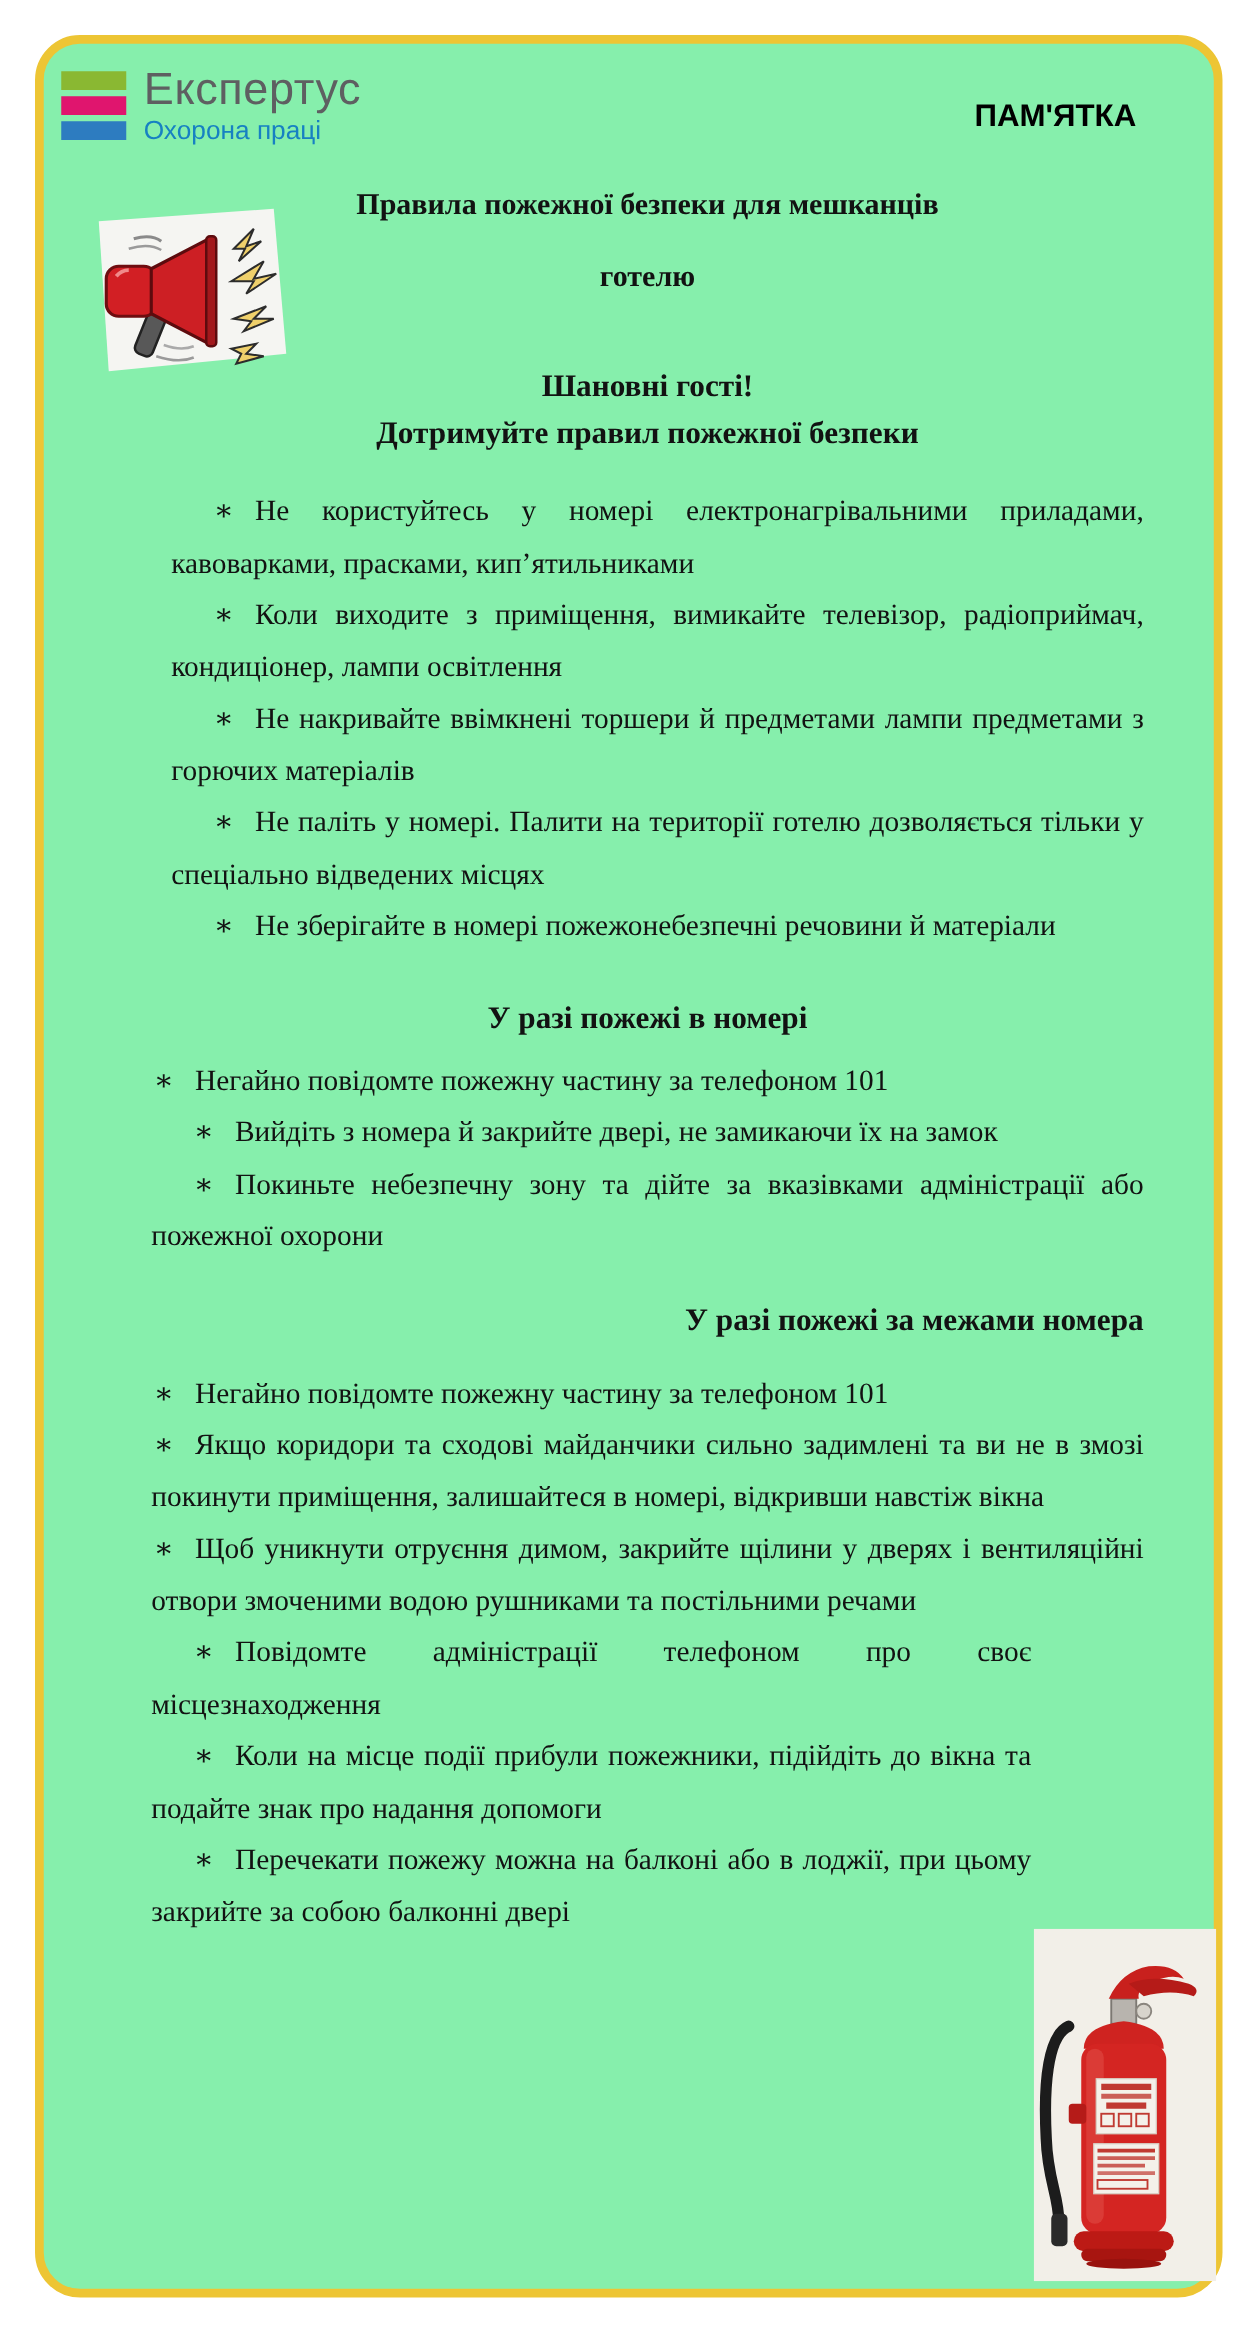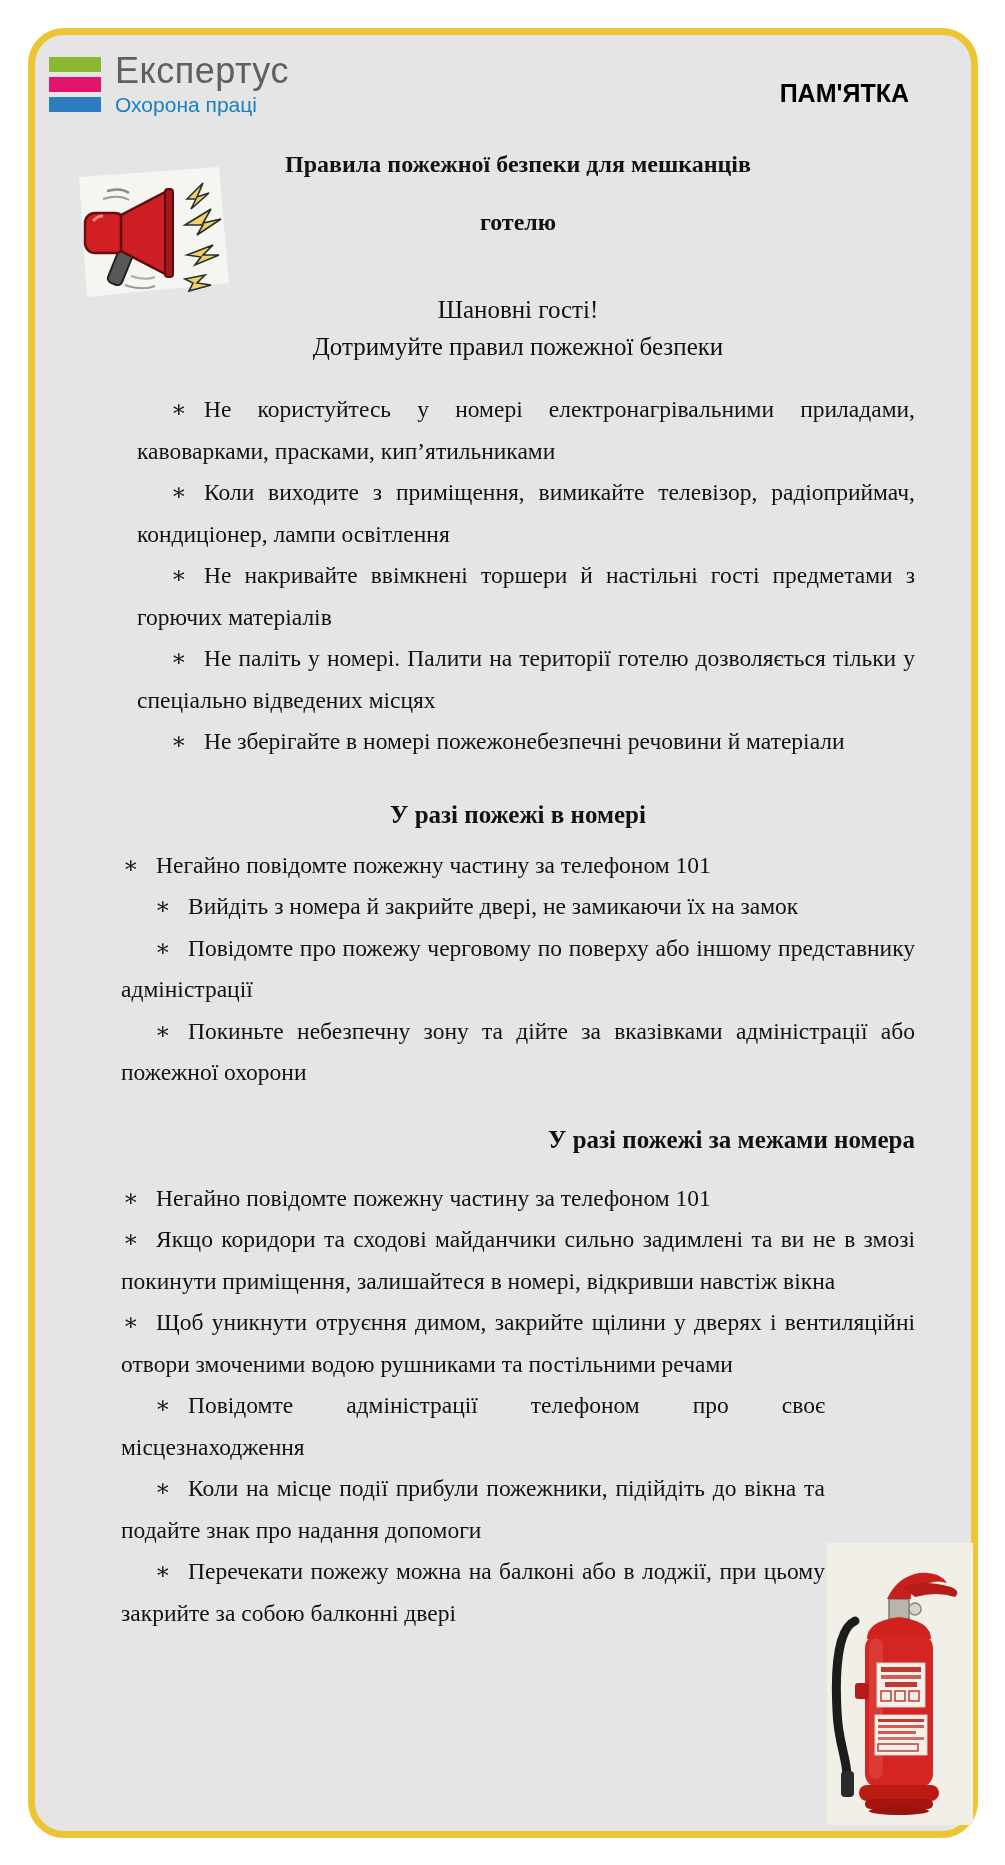--- a/index.html
+++ b/index.html
@@ -1,28 +1,28 @@
 <!DOCTYPE html>
 <html lang="uk"><head>
 <meta charset="utf-8">
 <style>
   html,body{margin:0;padding:0;background:#ffffff;}
   body{width:1005px;height:1865px;position:relative;font-family:"Liberation Serif","DejaVu Serif",serif;color:#121212;}
-  .frame{position:absolute;left:28px;top:28px;width:936px;height:1796px;border:7px solid #edc534;border-radius:36px;background:#e5e5e5;}
+  .frame{position:absolute;left:28px;top:28px;width:936px;height:1796px;border:7px solid #edc534;border-radius:36px;background:#86efac;}
   
   .logo{position:absolute;left:14px;top:16px;display:flex;align-items:flex-start;font-family:"Liberation Sans","DejaVu Sans",sans-serif;}
   .stripes{display:flex;flex-direction:column;gap:5px;margin:6px 14px 0 0;}
   .stripes .bar{width:52px;height:15px;}
   .brand-name{font-size:36px;color:#5e5f61;letter-spacing:.5px;line-height:40px;}
   .brand-sub{font-size:21px;color:#1781c2;margin-top:2px;}
   .memo{position:absolute;right:62px;top:44px;font-family:Liberation Sans, sans-serif;font-weight:bold;font-size:25px;color:#000;}
   
   .doc{position:absolute;left:86px;right:56px;top:100px;}
   .title{font-size:24px;font-weight:bold;text-align:center;line-height:58px;margin:0;}
-  .greeting{font-size:25px;font-weight:normal;text-align:center;line-height:37px;margin-top:40px;}
+  .greeting{font-size:25px;font-weight:bold;text-align:center;line-height:37px;margin-top:40px;}
   .bullets{margin-top:24px;margin-left:16px;}
   p.bullet{font-size:23.5px;line-height:41.5px;text-align:justify;margin:0;text-indent:34px;}
   p.bullet .mark{margin-right:17px;}
   p.bullet.flush{text-indent:2px;}
   p.bullet.pr{padding-right:90px;}
   h2.sec{font-size:25px;font-weight:bold;text-align:center;margin:32px 0 10px 0;line-height:40px;}
   h2.sec.tight{margin:26px 0 18px 0;text-align:right;}
   
   .megaphone{position:absolute;left:34px;top:128px;width:168px;height:140px;}
   .extinguisher{position:absolute;right:-2px;bottom:6px;width:146px;height:282px;}
@@ -67,30 +67,29 @@
     <h1 class="title"><span>Правила пожежної безпеки для мешканців</span><br><span>готелю</span></h1>
 
     <div class="greeting">
       <div>Шановні гості!</div>
       <div>Дотримуйте правил пожежної безпеки</div>
     </div>
 
     <div class="bullets">
       <p class="bullet"><span class="mark">∗</span><span>Не користуйтесь у номері електронагрівальними приладами, кавоварками, прасками, кип’ятильниками</span></p>
       <p class="bullet"><span class="mark">∗</span><span>Коли виходите з приміщення, вимикайте телевізор, радіоприймач, кондиціонер, лампи освітлення</span></p>
-      <p class="bullet"><span class="mark">∗</span><span>Не накривайте ввімкнені торшери й настільні гості предметами з горючих матеріалів</span></p>
+      <p class="bullet"><span class="mark">∗</span><span>Не накривайте ввімкнені торшери й предметами лампи предметами з горючих матеріалів</span></p>
       <p class="bullet"><span class="mark">∗</span><span>Не паліть у номері. Палити на території готелю дозволяється тільки у спеціально відведених місцях</span></p>
       <p class="bullet"><span class="mark">∗</span><span>Не зберігайте в номері пожежонебезпечні речовини й матеріали</span></p>
     </div>
 
     <h2 class="sec">У разі пожежі в номері</h2>
     <div>
       <p class="bullet flush"><span class="mark">∗</span><span>Негайно повідомте пожежну частину за телефоном 101</span></p>
       <p class="bullet"><span class="mark">∗</span><span>Вийдіть з номера й закрийте двері, не замикаючи їх на замок</span></p>
-      <p class="bullet"><span class="mark">∗</span><span>Повідомте про пожежу черговому по поверху або іншому представнику адміністрації</span></p>
       <p class="bullet"><span class="mark">∗</span><span>Покиньте небезпечну зону та дійте за вказівками адміністрації або пожежної охорони</span></p>
     </div>
 
     <h2 class="sec tight">У разі пожежі за межами номера</h2>
     <div>
       <p class="bullet flush"><span class="mark">∗</span><span>Негайно повідомте пожежну частину за телефоном 101</span></p>
       <p class="bullet flush"><span class="mark">∗</span><span>Якщо коридори та сходові майданчики сильно задимлені та ви не в змозі покинути приміщення, залишайтеся в номері, відкривши навстіж вікна</span></p>
       <p class="bullet flush"><span class="mark">∗</span><span>Щоб уникнути отруєння димом, закрийте щілини у дверях і вентиляційні отвори змоченими водою рушниками та постільними речами</span></p>
       <p class="bullet pr"><span class="mark">∗</span><span>Повідомте адміністрації телефоном про своє місцезнаходження</span></p>
       <p class="bullet pr"><span class="mark">∗</span><span>Коли на місце події прибули пожежники, підійдіть до вікна та подайте знак про надання допомоги</span></p>

